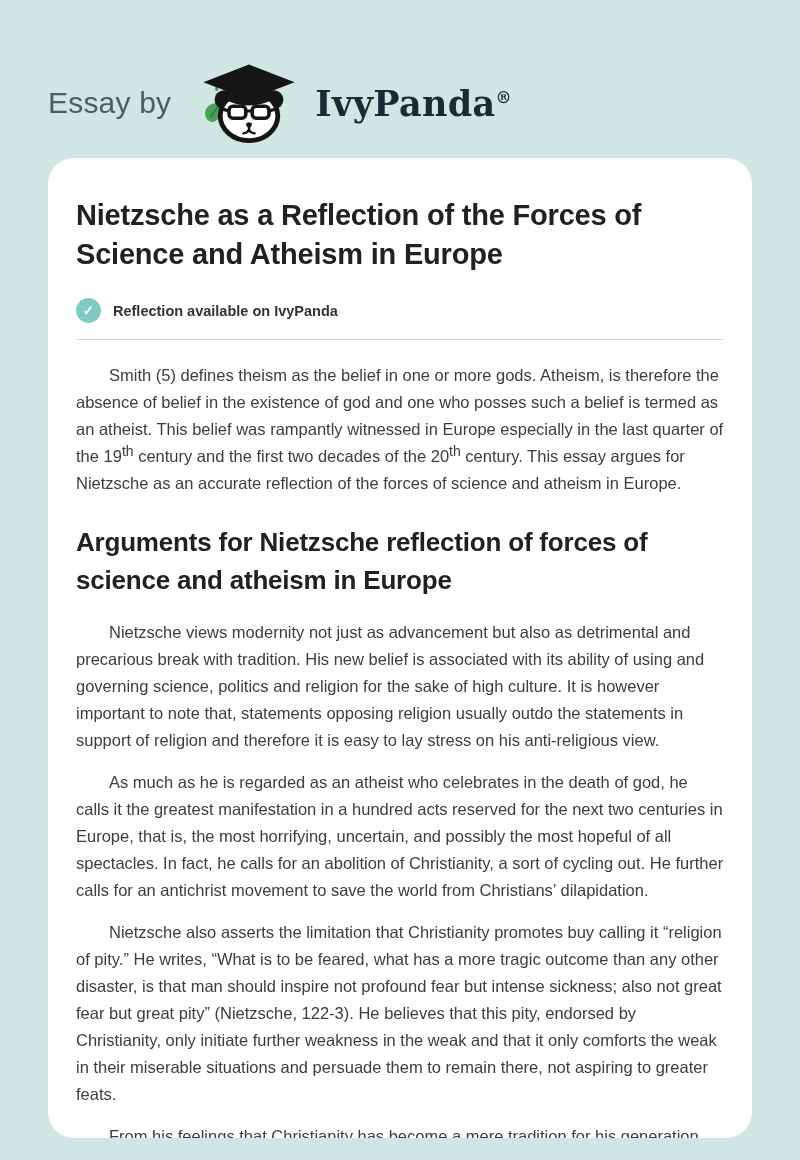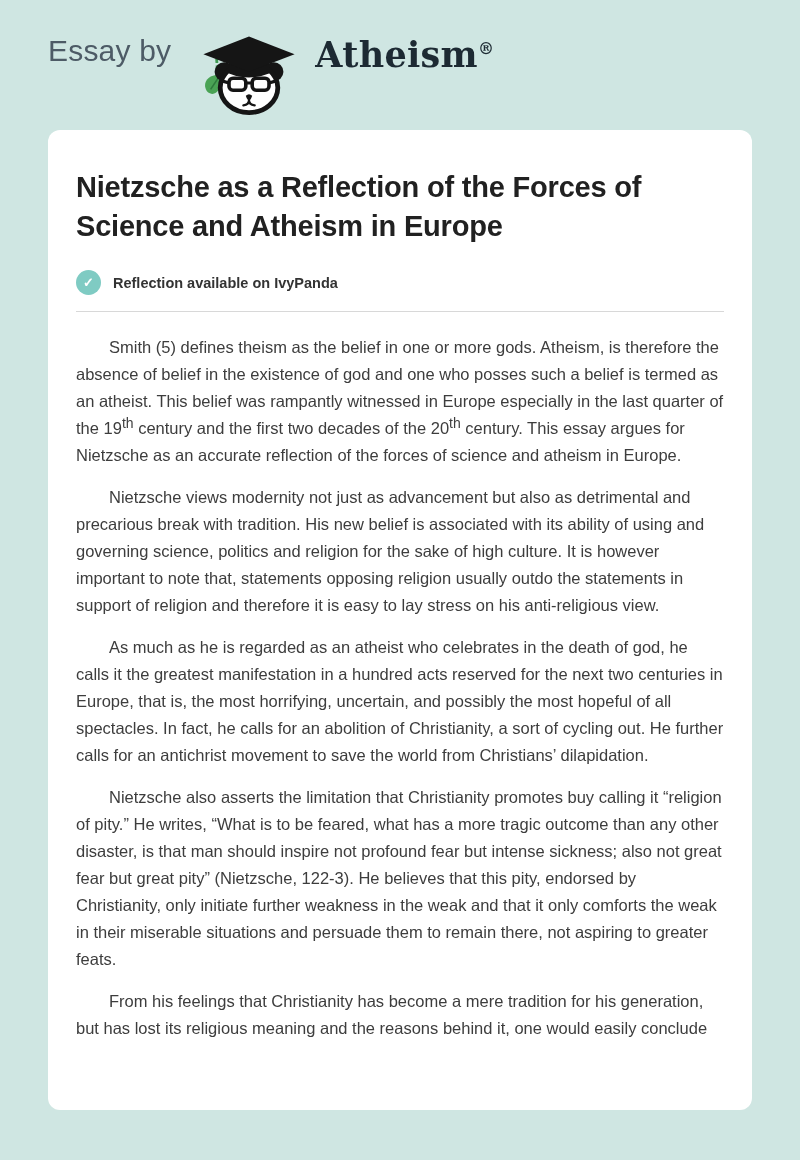--- a/index.html
+++ b/index.html
@@ -14,38 +14,38 @@
     --leaf-green:#4aa355;
   }
   *{box-sizing:border-box;}
   html,body{margin:0;padding:0;}
   body{
     width:800px;height:1160px;overflow:hidden;
     background:var(--page-background);
     font-family:"Liberation Sans",sans-serif;
   }
   .page-header{
-    display:flex;
-    padding:34px 48px 0 48px;height:116px;
+    display:flex;align-items:center;
+    padding:34px 48px 0 48px;height:116px;margin-top:28px;
   }
   .essay-by{
     font-size:30px;color:var(--header-text);letter-spacing:0.2px;
   }
   .logo{
     margin:0 14px 0 26px;flex:0 0 auto;line-height:0;cursor:pointer;
   }
   .brand{
     font-family:"DejaVu Serif",serif;font-weight:bold;
     font-size:35px;color:var(--brand-text);letter-spacing:0.3px;
   }
   .brand sup{font-size:16px;line-height:0;}
   .essay-card{
     margin:14px 48px 0 48px;
     background:var(--card-background);
-    border-radius:12px;
+    border-radius:26px;
     padding:38px 28px 0 28px;
     height:980px;
     overflow:hidden;
   }
   .article-title{
     margin:0 0 24px 0;
     font-size:29px;line-height:39px;font-weight:bold;
     color:var(--title-text);max-width:640px;letter-spacing:-0.2px;
   }
   .badge-row{
@@ -99,33 +99,34 @@
 
         <rect x="40" y="54" width="21" height="15" rx="5" fill="none" stroke="#151515" stroke-width="4.5"></rect>
         <rect x="69" y="54" width="21" height="15" rx="5" fill="none" stroke="#151515" stroke-width="4.5"></rect>
         <path d="M61,60 L69,60 M40,60 L30,57 M90,60 L100,57" stroke="#151515" stroke-width="4" fill="none"></path>
 
         <path d="M61,76 q4,-4 8,0 q-2,6 -4,6 q-2,0 -4,-6 z" fill="#151515"></path>
         <path d="M65,82 q0,5 -7,6 M65,82 q0,5 7,6" stroke="#151515" stroke-width="3" fill="none" stroke-linecap="round"></path>
       </svg>
     </span>
   </span>
-  <span class="brand"><span>Atheism</span><sup>®</sup></span>
+  <span class="brand"><span>IvyPanda</span><sup>®</sup></span>
 </header>
 
 <main class="essay-card">
   <h1 class="article-title">Nietzsche as a Reflection of the Forces of Science and Atheism in Europe</h1>
 
   <div class="badge-row">
     <span class="badge-icon">✓</span>
     <span class="badge-label">Reflection available on IvyPanda</span>
   </div>
 
   <hr class="divider">
 
   <p class="para">Smith (5) defines theism as the belief in one or more gods. Atheism, is therefore the absence of belief in the existence of god and one who posses such a belief is termed as an atheist. This belief was rampantly witnessed in Europe especially in the last quarter of the 19<sup>th</sup> century and the first two decades of the 20<sup>th</sup> century. This essay argues for Nietzsche as an accurate reflection of the forces of science and atheism in Europe.</p>
 
+  <h2 class="section-heading">Arguments for Nietzsche reflection of forces of science and atheism in Europe</h2>
 
   <p class="para">Nietzsche views modernity not just as advancement but also as detrimental and precarious break with tradition. His new belief is associated with its ability of using and governing science, politics and religion for the sake of high culture. It is however important to note that, statements opposing religion usually outdo the statements in support of religion and therefore it is easy to lay stress on his anti-religious view.</p>
   <p class="para">As much as he is regarded as an atheist who celebrates in the death of god, he calls it the greatest manifestation in a hundred acts reserved for the next two centuries in Europe, that is, the most horrifying, uncertain, and possibly the most hopeful of all spectacles. In fact, he calls for an abolition of Christianity, a sort of cycling out. He further calls for an antichrist movement to save the world from Christians’ dilapidation.</p>
   <p class="para">Nietzsche also asserts the limitation that Christianity promotes buy calling it “religion of pity.” He writes, “What is to be feared, what has a more tragic outcome than any other disaster, is that man should inspire not profound fear but intense sickness; also not great fear but great pity” (Nietzsche, 122-3). He believes that this pity, endorsed by Christianity, only initiate further weakness in the weak and that it only comforts the weak in their miserable situations and persuade them to remain there, not aspiring to greater feats.</p>
   <p class="para">From his feelings that Christianity has become a mere tradition for his generation, but has lost its religious meaning and the reasons behind it, one would easily conclude</p>
 </main>
 
 </body></html>

